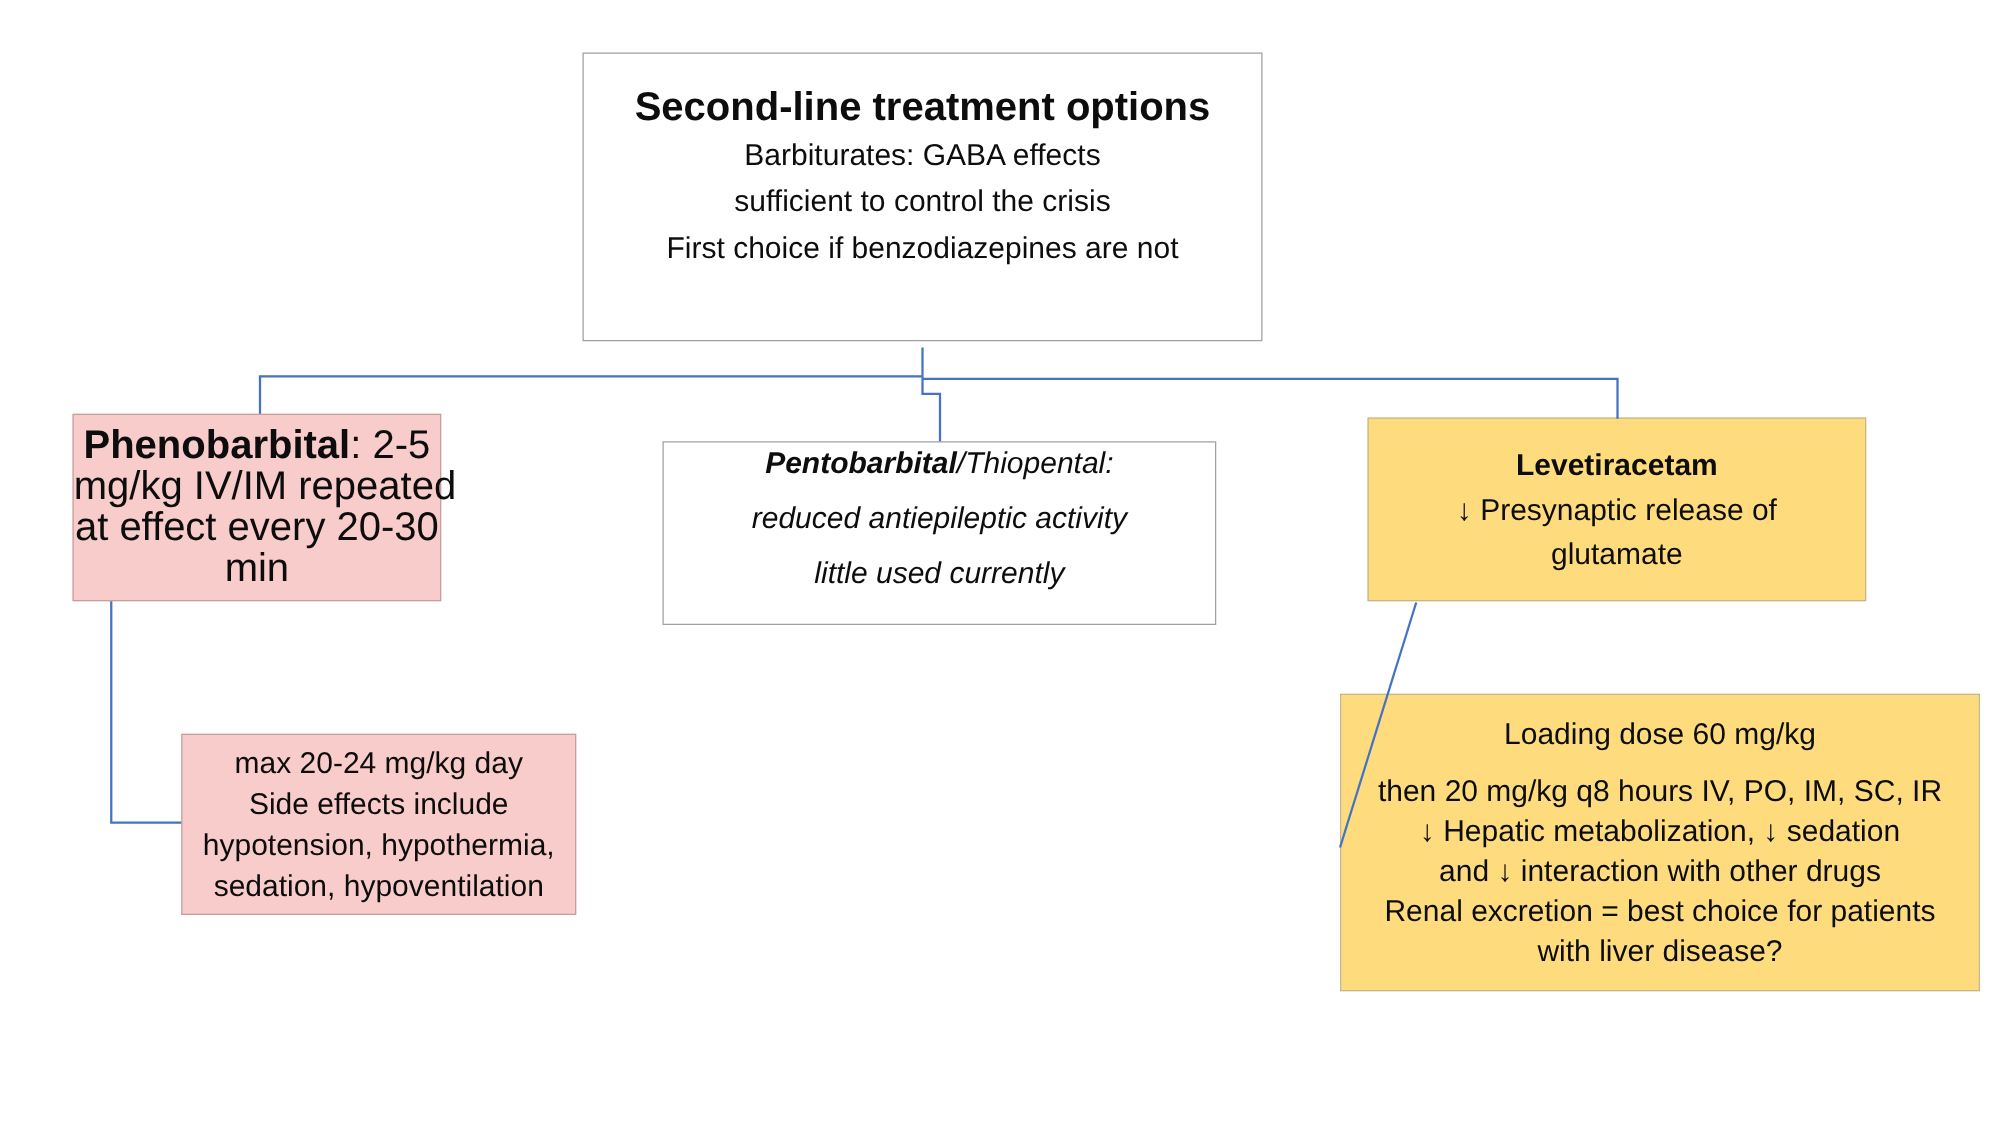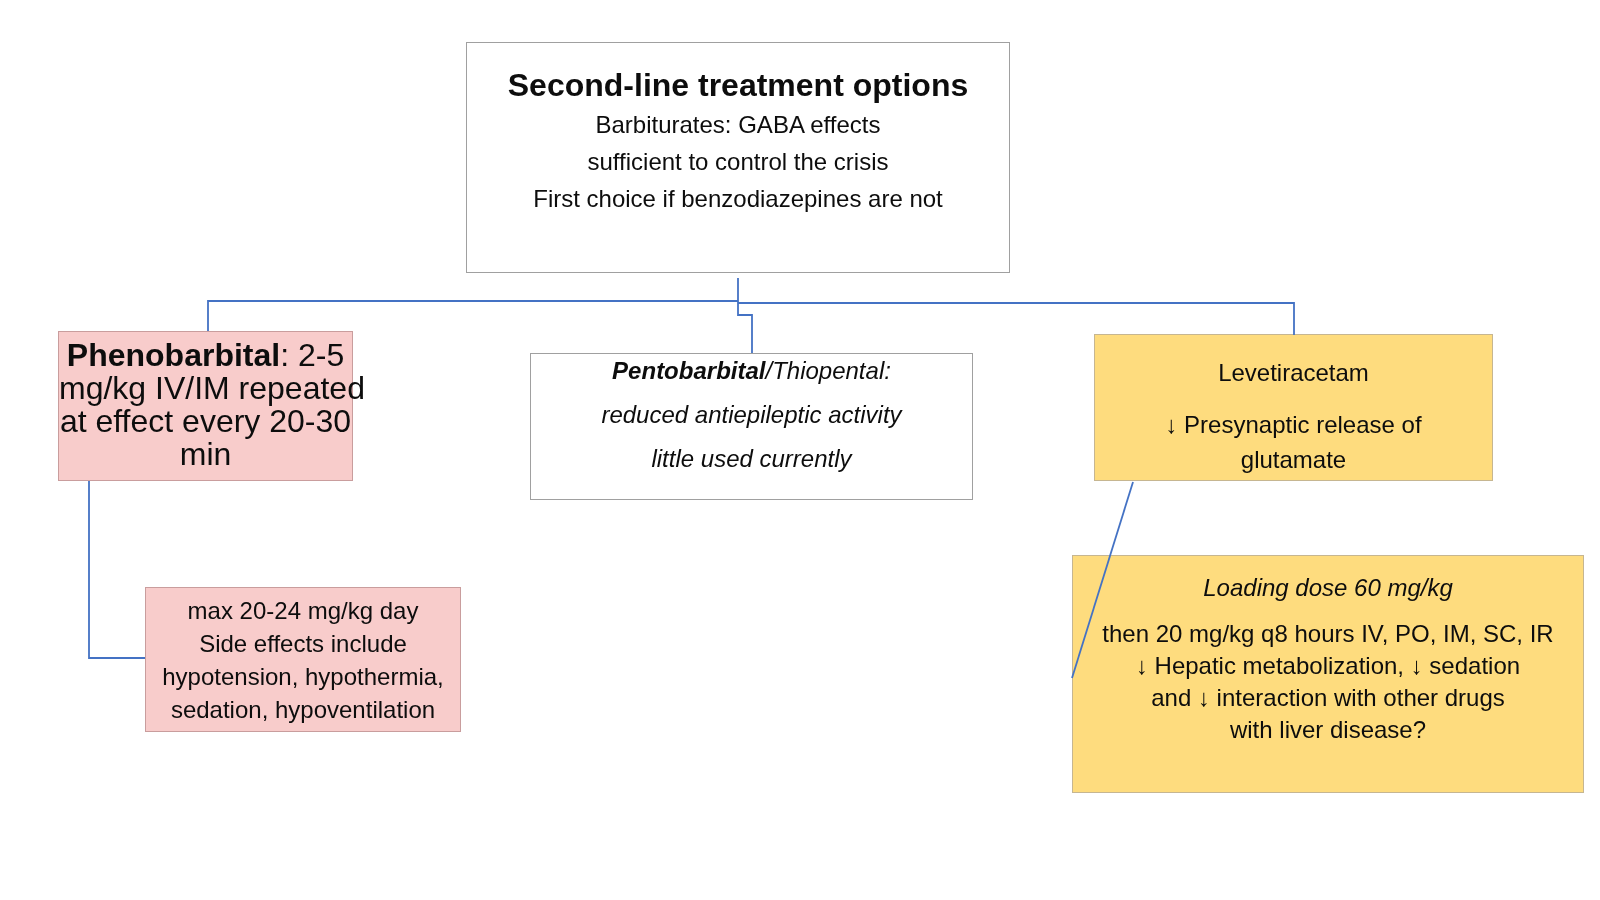--- a/index.html
+++ b/index.html
@@ -19,27 +19,27 @@
   .b{font-weight:700;}
 
   #root-box{left:466px;top:42px;width:544px;height:231px;padding-top:21px;}
   #root-box .title{font-size:32px;font-weight:700;line-height:42px;}
   #root-box .line{font-size:24px;line-height:37px;}
 
   #phenobarbital-box{left:58px;top:331px;width:295px;height:150px;padding-top:7px;font-size:32px;line-height:33px;}
   #pentobarbital-box{left:530px;top:353px;width:443px;height:147px;padding-top:3px;font-size:24px;}
   #pentobarbital-box .para{line-height:28px;margin:0 0 16px 0;font-style:italic;}
   #levetiracetam-box{left:1094px;top:334px;width:399px;height:147px;padding-top:20px;font-size:24px;}
-  #levetiracetam-box .title{font-weight:400;line-height:28px;margin-bottom:17px;}
+  #levetiracetam-box .title{font-weight:700;line-height:28px;margin-bottom:1px;}
   #levetiracetam-box .line{line-height:35px;}
 
   #phenobarbital-details-box{left:145px;top:587px;width:316px;height:145px;padding-top:6px;font-size:24px;line-height:33px;}
 
   #levetiracetam-details-box{left:1072px;top:555px;width:512px;height:238px;padding-top:16px;font-size:24px;}
-  #levetiracetam-details-box .intro{line-height:30px;margin-bottom:14px;font-style:italic;}
+  #levetiracetam-details-box .intro{line-height:30px;margin-bottom:14px;}
   #levetiracetam-details-box .line{line-height:32px;}
 </style>
 </head>
 <body>
 
 <div class="canvas">
 
   <svg class="connectors" viewBox="0 0 1600 900" xmlns="http://www.w3.org/2000/svg">
     <path d="M738 278 L738 301"></path>
     <path d="M738 301 L208 301 L208 331"></path>
@@ -80,16 +80,17 @@
     <div class="line">Side effects include</div>
     <div class="line">hypotension, hypothermia,</div>
     <div class="line">sedation, hypoventilation</div>
   </div>
 
   <div class="box yellow-box" id="levetiracetam-details-box">
     <div class="intro line">Loading dose 60 mg/kg</div>
     <div class="line">then 20 mg/kg q8 hours IV, PO, IM, SC, IR</div>
     <div class="line">↓ Hepatic metabolization, ↓ sedation</div>
     <div class="line">and ↓ interaction with other drugs</div>
+    <div class="line">Renal excretion = best choice for patients</div>
     <div class="line">with liver disease?</div>
   </div>
 
 </div>
 
 </body></html>

